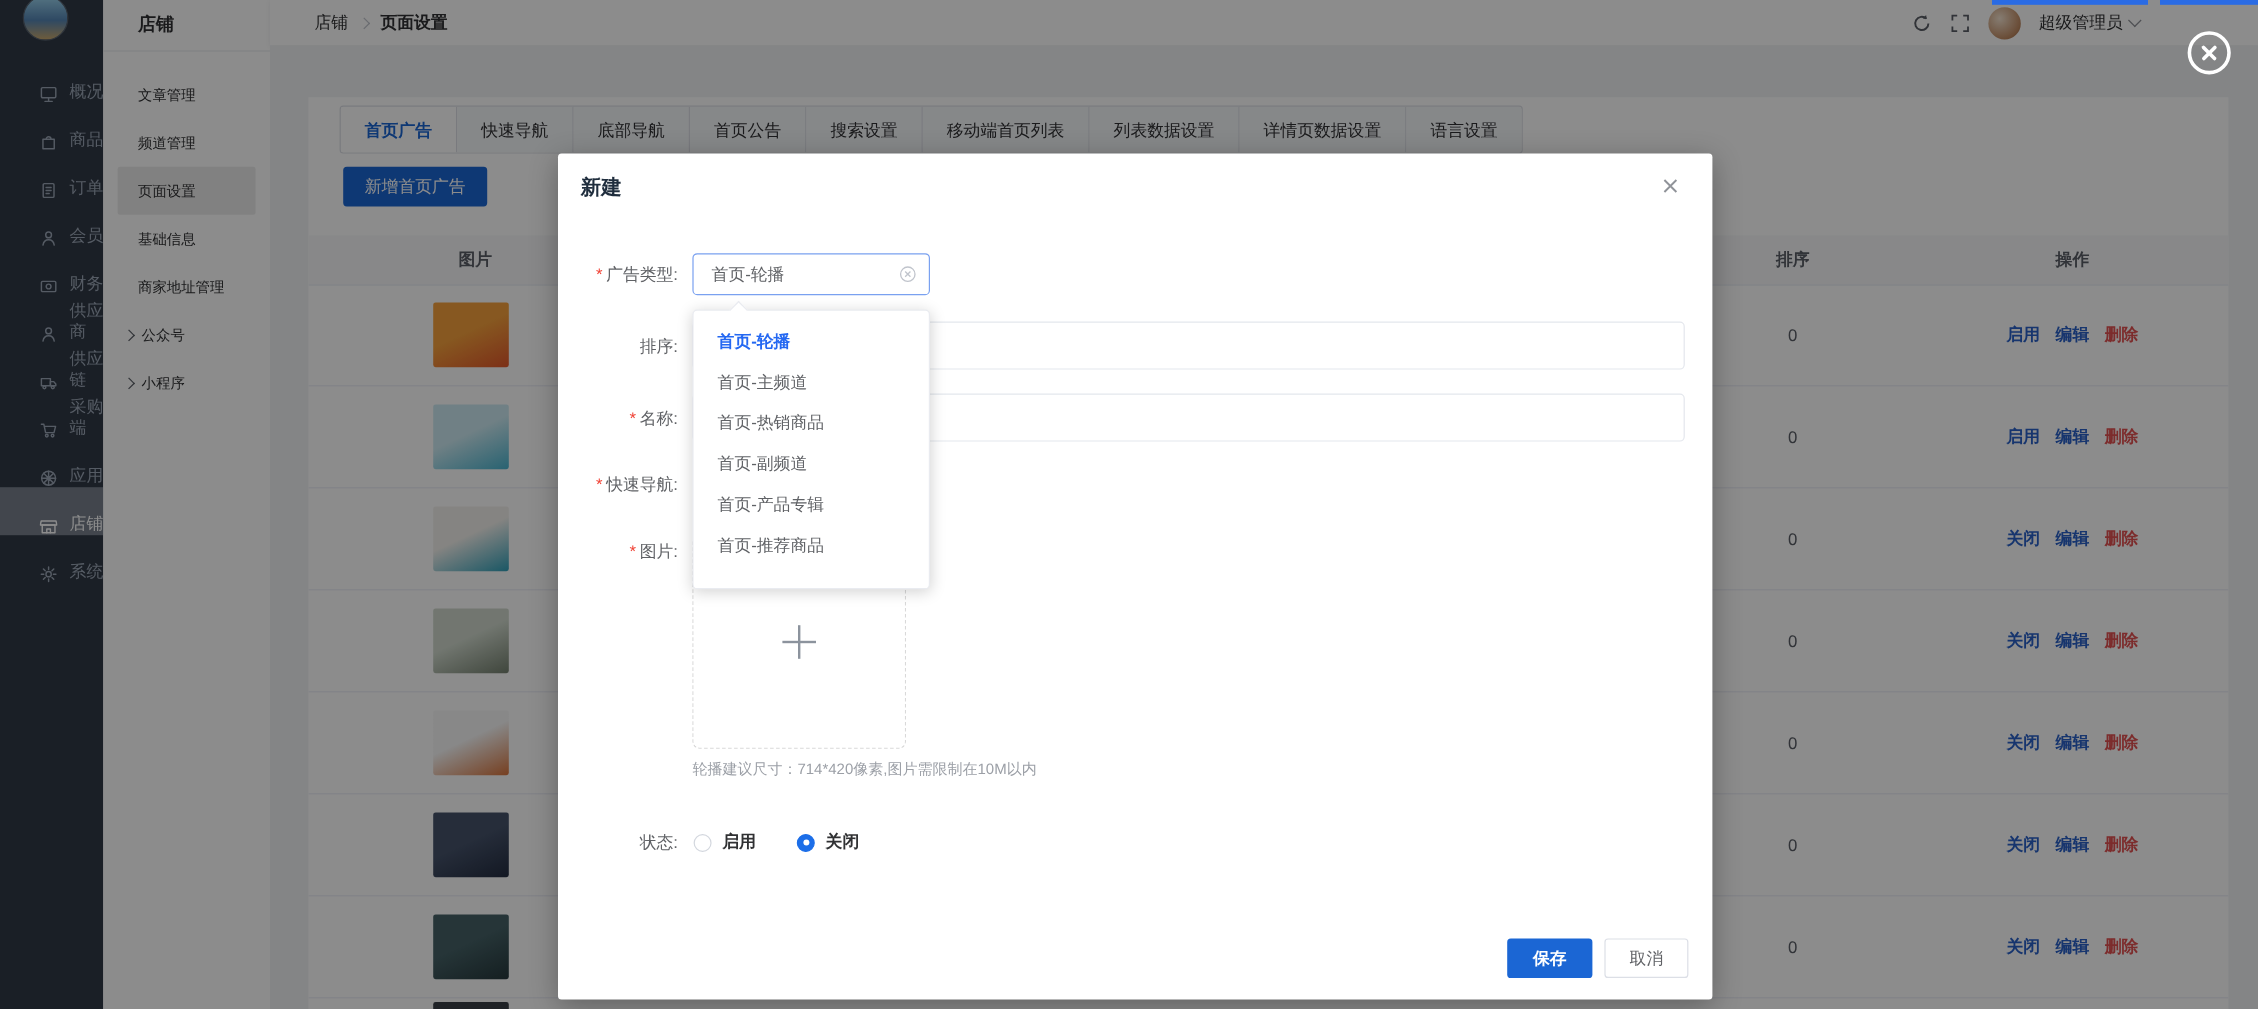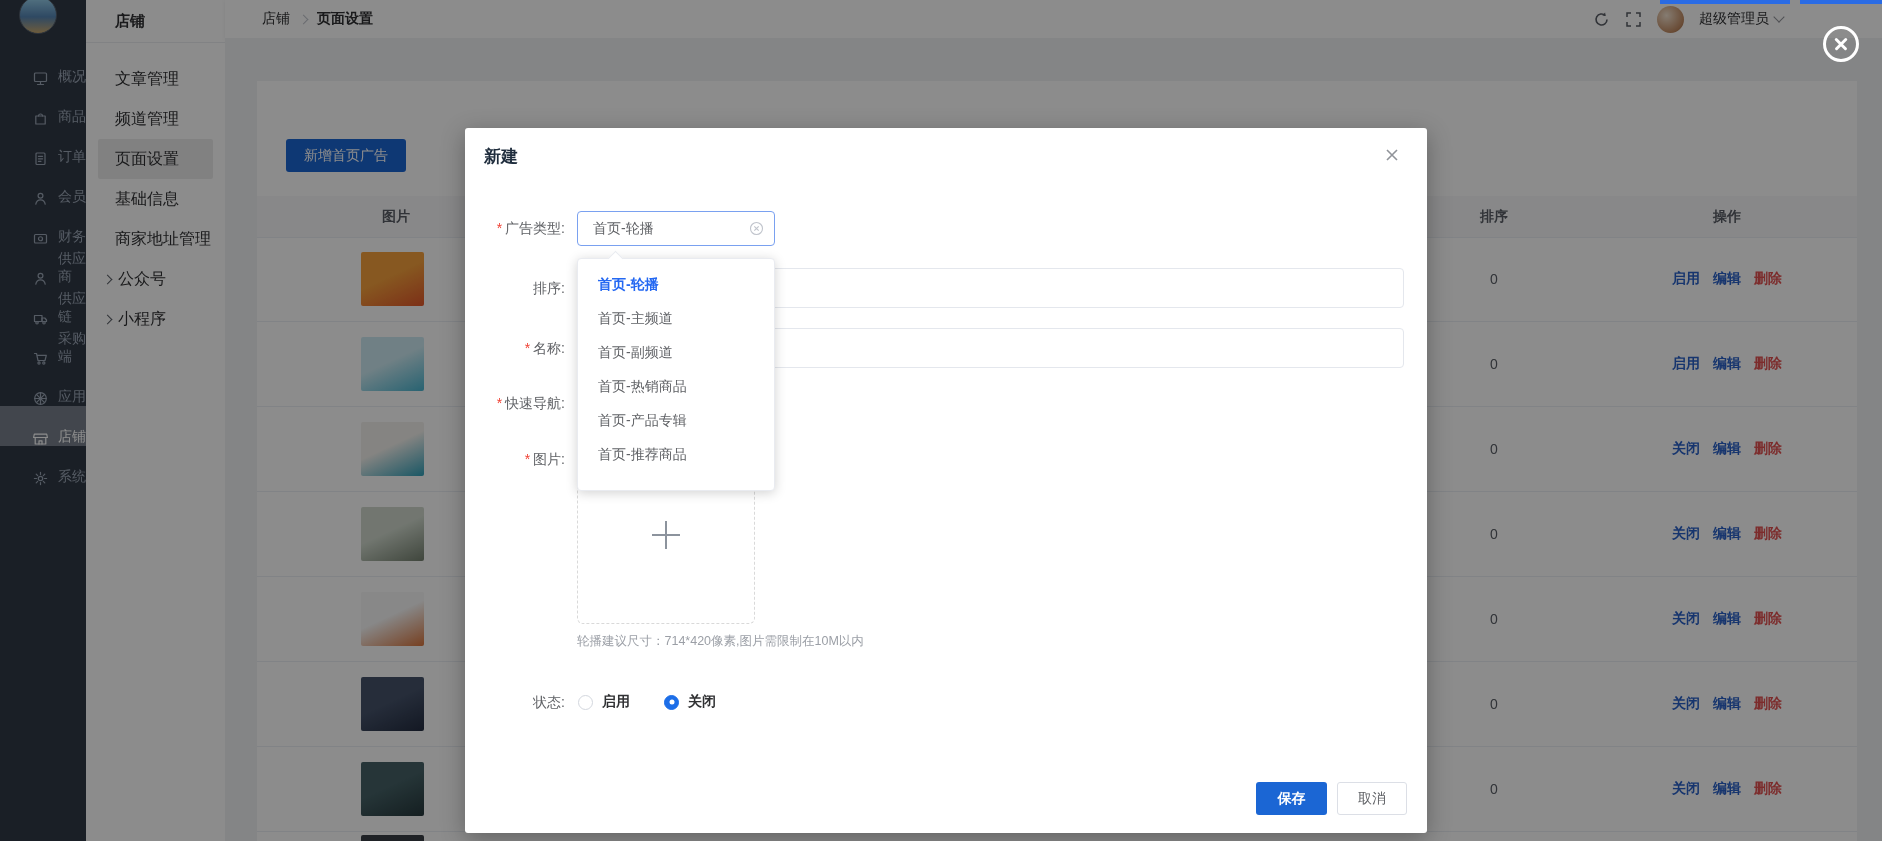--- a/index.html
+++ b/index.html
@@ -18,21 +18,21 @@
   .ib-item.active{background:#78808d;color:#fff;}
   .ib-ic{width:15px;height:15px;flex:none;display:flex;}
   .ib-ic svg{width:15px;height:15px;}
 
   
   #subbar{position:absolute;left:86px;top:0;width:139px;height:841px;background:#fff;z-index:1;}
   .sb-title{height:42px;line-height:42px;padding-left:29px;font-size:15px;font-weight:700;
     color:#303133;border-bottom:1px solid #ebedf0;}
   .sb-items{padding-top:16px;}
   .sb-item{height:40px;margin:0 12px;display:flex;align-items:center;padding-left:17px;
-    font-size:16px;color:#303133;border-radius:2px;cursor:pointer;}
+    font-size:12px;color:#303133;border-radius:2px;cursor:pointer;}
   .sb-item.active{background:#ececec;}
   .sb-chev{width:6px;height:6px;border-right:1.5px solid #5a5e66;border-bottom:1.5px solid #5a5e66;
     transform:rotate(-45deg);margin-left:-11px;margin-right:7px;flex:none;}
 
   
   #main{position:absolute;left:225px;top:0;right:0;height:841px;z-index:1;}
   #topbar{position:absolute;left:0;right:0;top:0;height:38px;background:#fff;
     box-shadow:0 1px 4px rgba(0,21,41,.08);}
   .bc{position:absolute;left:37px;top:0;height:38px;display:flex;align-items:center;gap:10px;font-size:14px;}
   .bc-sep{width:6px;height:6px;border-right:1.4px solid #c0c4cc;border-bottom:1.4px solid #c0c4cc;
@@ -309,20 +309,31 @@
         <span class="tb-avatar"></span>
         <span class="tb-user">
           <span>超级管理员</span>
           <span class="chev-down"></span>
         </span>
       </div>
     </header>
 
     <div id="page">
       <section id="card">
+        <div class="tabs">
+            <div class="tab active">首页广告</div>
+            <div class="tab">快速导航</div>
+            <div class="tab">底部导航</div>
+            <div class="tab">首页公告</div>
+            <div class="tab">搜索设置</div>
+            <div class="tab">移动端首页列表</div>
+            <div class="tab">列表数据设置</div>
+            <div class="tab">详情页数据设置</div>
+            <div class="tab">语言设置</div>
+          </div>
         <button class="add-btn">新增首页广告</button>
 
         <div class="table">
           <div class="thead">
             <span class="th th-img">图片</span>
             <span class="th th-sort">排序</span>
             <span class="th th-ops">操作</span>
           </div>
           <div class="tbody">
               <div class="trow">
@@ -446,22 +457,22 @@
 
     <button class="btn-save">保存</button>
     <button class="btn-cancel">取消</button>
   </div>
 
   <div id="dropdown">
     <span class="dd-arrow"></span>
     <div class="dd-list">
         <div class="dd-opt selected">首页-轮播</div>
         <div class="dd-opt">首页-主频道</div>
+        <div class="dd-opt">首页-热销商品</div>
         <div class="dd-opt">首页-副频道</div>
-        <div class="dd-opt">首页-热销商品</div>
         <div class="dd-opt">首页-产品专辑</div>
         <div class="dd-opt">首页-推荐商品</div>
       </div>
   </div>
 
   <div id="float-close"></div>
   <div class="top-ind" id="bar1"></div>
   <div class="top-ind" id="bar2"></div>
 </div>
 

